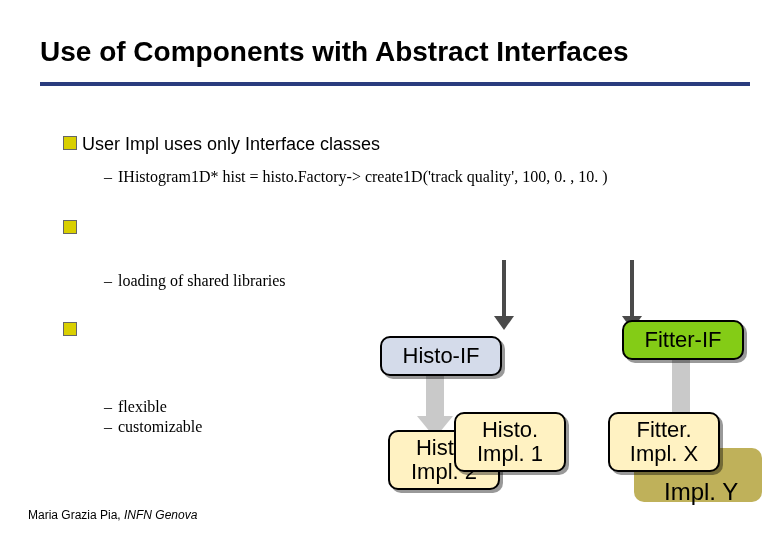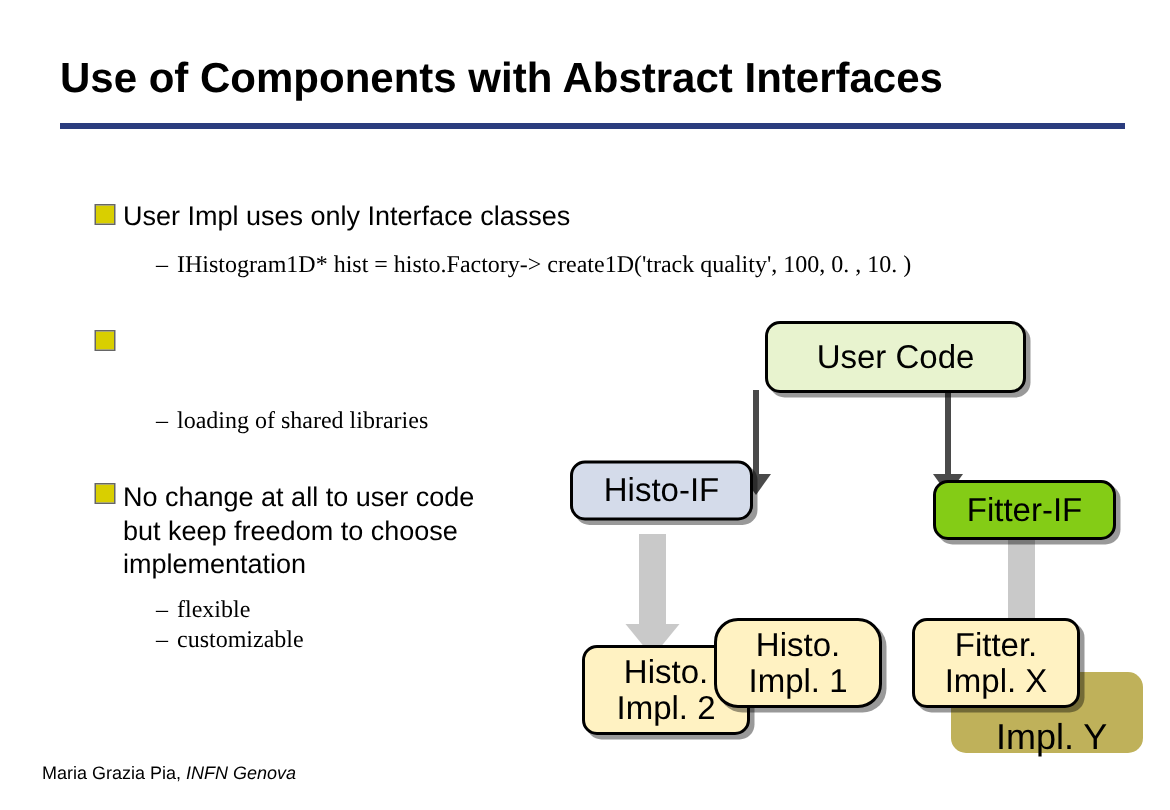--- a/index.html
+++ b/index.html
@@ -92,54 +92,50 @@
 
   <div class="bullet-box" style="left:64px; top:218px; width:280px; line-height:1.25;">
     <span class="dingbat"></span>
   </div>
   <div class="sub-bullet" style="left:104px; top:272px; width:260px;">
     <span>loading of shared libraries</span>
   </div>
 
   <div class="bullet-box" style="left:64px; top:320px; width:260px; line-height:1.25;">
     <span class="dingbat"></span>
-    <span>No change at all to user code but keep freedom to choose implementation</span>
   </div>
   <div class="sub-bullet" style="left:104px; top:398px;">
     <span>flexible</span>
   </div>
   <div class="sub-bullet" style="left:104px; top:418px;">
     <span>customizable</span>
   </div>
 
   <div class="stem-small" style="left:502px; top:260px; height:56px;"></div>
   <div class="arrow-small" style="left:494px; top:316px;"></div>
   <div class="stem-small" style="left:630px; top:260px; height:56px;"></div>
   <div class="arrow-small" style="left:622px; top:316px;"></div>
 
-  <div class="roundbox rb-user" style="left:510px; top:214px; width:170px; height:44px;">
-    <span>User Code</span>
-  </div>
 
   <div class="arrow-col" style="left:426px; top:356px; height:60px;"></div>
   <div class="arrow-head" style="left:417px; top:416px;"></div>
   <div class="arrow-col" style="left:672px; top:356px; height:60px;"></div>
   <div class="arrow-head" style="left:663px; top:416px;"></div>
 
-  <div class="roundbox rb-histoif" style="left:380px; top:307px; width:118px; height:36px;">
+  <div class="roundbox rb-histoif" style="left:380px; top:336px; width:118px; height:36px;">
     <span>Histo-IF</span>
   </div>
   <div class="roundbox rb-fitterif" style="left:622px; top:320px; width:118px; height:36px;">
     <span>Fitter-IF</span>
   </div>
 
   <div class="roundbox rb-impl" style="left:388px; top:430px; width:108px; height:56px; z-index:1;">
     <span>Histo. Impl. 2</span>
   </div>
-  <div class="roundbox rb-impl" style="left:476px; top:412px; width:108px; height:56px; z-index:2;border-radius:16px;">
+  <div class="roundbox rb-impl" style="left:454px; top:412px; width:108px; height:56px; z-index:2;">
     <span>Histo. Impl. 1</span>
   </div>
 
   <div class="shadow-pill" style="left:634px; top:448px; width:128px; height:54px;"></div>
   <div class="roundbox rb-impl" style="left:608px; top:412px; width:108px; height:56px; z-index:2;">
     <span>Fitter. Impl. X</span>
   </div>
   <div style="position:absolute; left:664px; top:478px; font-size:24px; z-index:3;">
     <span>Impl. Y</span>
   </div>

